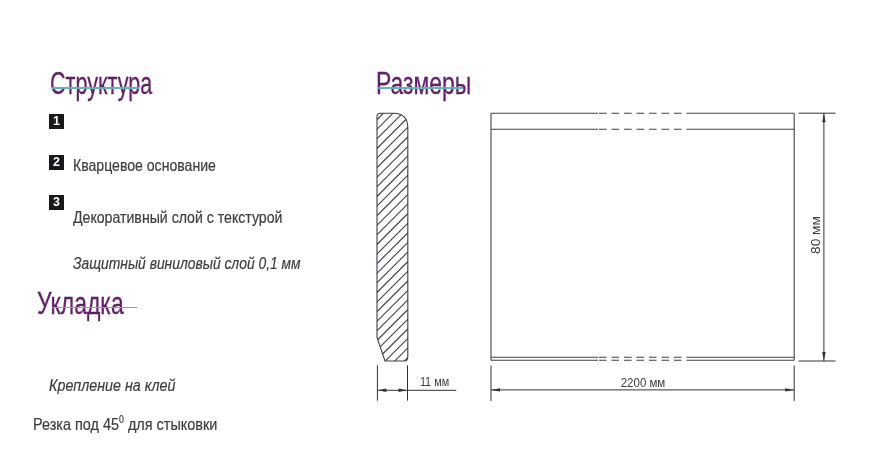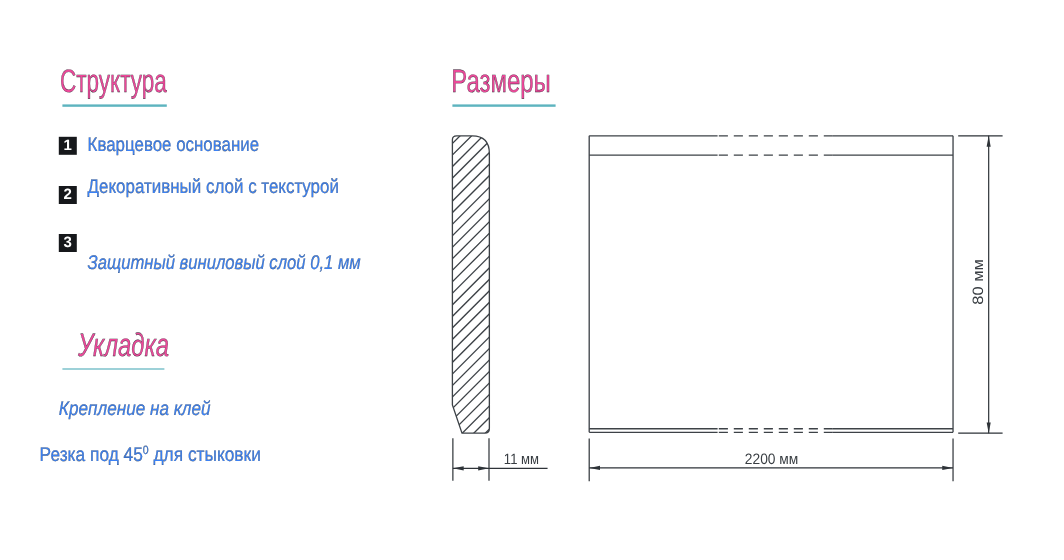--- a/index.html
+++ b/index.html
@@ -1,43 +1,43 @@
 <!DOCTYPE html>
 <html><head><meta charset="utf-8">
 <style>
   html,body{margin:0;padding:0;background:#fff;}
   body{width:887px;height:467px;position:relative;overflow:hidden;
        font-family:"Liberation Sans",sans-serif;color:#2e3338;}
   .abs{position:absolute;white-space:nowrap;line-height:1;}
   .cond{display:inline-block;transform-origin:0 0;}
-  .h{font-size:27px;color:#ec4899;-webkit-text-stroke:0.3px #2b3036;}
-  .item{font-size:16.5px;color:#3b82f6;-webkit-text-stroke:0.2px #32373c;}
+  .h{font-size:31px;color:#701a75;margin-top:13px;-webkit-text-stroke:0.3px #2b3036;}
+  .item{font-size:16.5px;color:#404040;margin-top:44px;-webkit-text-stroke:0.2px #32373c;}
   .ul{position:absolute;height:1.7px;background:#5db4bf;}
   .badge{position:absolute;width:15px;height:15px;background:#16181b;color:#fff;
          font-size:12.5px;font-weight:bold;text-align:center;line-height:15.5px;}
 </style></head>
 <body>
 
   <div class="abs h" style="left:50.4px;top:54.5px;"><span class="cond" style="transform:scaleX(0.695);">Структура</span></div>
 
   <div class="ul" style="left:51.5px;top:87.4px;width:87.5px;"></div>
 
   <div class="badge" style="left:49px;top:114px;">1</div>
 
   <div class="abs item" style="left:73px;top:112.8px;"><span class="cond" style="transform:scaleX(0.853);">Кварцевое основание</span></div>
 
   <div class="badge" style="left:49px;top:154.5px;">2</div>
 
-  <div class="abs item" style="left:73px;top:148px;text-align:right;"><span class="cond" style="transform:scaleX(0.856);">Декоративный слой с текстурой</span></div>
+  <div class="abs item" style="left:73px;top:165px;text-align:right;"><span class="cond" style="transform:scaleX(0.856);">Декоративный слой с текстурой</span></div>
 
   <div class="badge" style="left:49px;top:195px;">3</div>
 
   <div class="abs item" style="left:73px;top:211px;font-style:italic;"><span class="cond" style="transform:scaleX(0.84);">Защитный виниловый слой 0,1 мм</span></div>
 
-  <div class="abs h" style="left:65px;top:275.2px;font-style:italic;"><span class="cond" style="transform:scaleX(0.74);">Укладка</span></div>
+  <div class="abs h" style="left:37px;top:275.2px;"><span class="cond" style="transform:scaleX(0.74);">Укладка</span></div>
 
   <div class="ul" style="left:51.9px;top:306.8px;width:85.3px;"></div>
 
   <div class="abs item" style="left:49.3px;top:333.1px;font-style:italic;"><span class="cond" style="transform:scaleX(0.867);">Крепление на клей</span></div>
 
   <div class="abs item" style="left:33px;top:371.4px;"><span class="cond" style="transform:scaleX(0.875);">Резка под 45<sup style="font-size:10px;">0</sup> для стыковки</span></div>
 
   <div class="abs h" style="left:375.8px;top:54.5px;text-decoration:underline;"><span class="cond" style="transform:scaleX(0.74);">Размеры</span></div>
 
   <div class="ul" style="left:376.8px;top:87.4px;width:86.2px;"></div>

